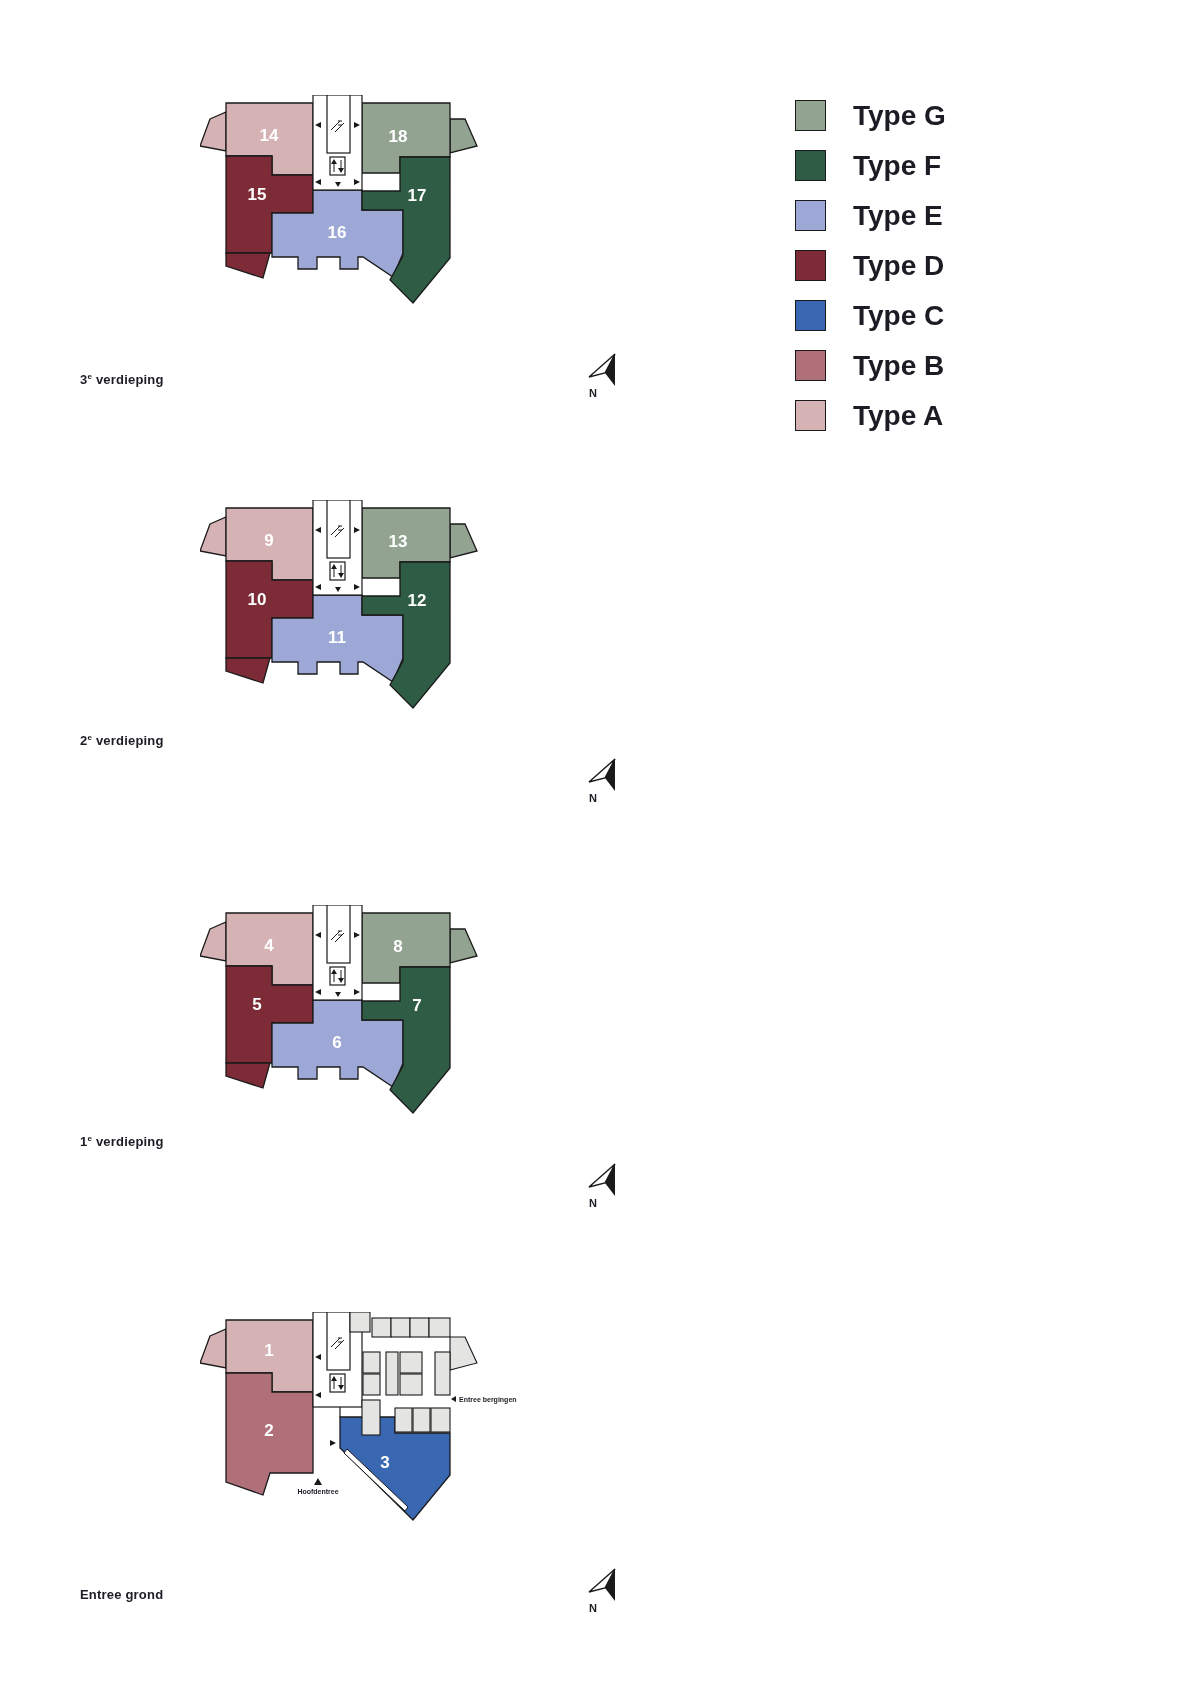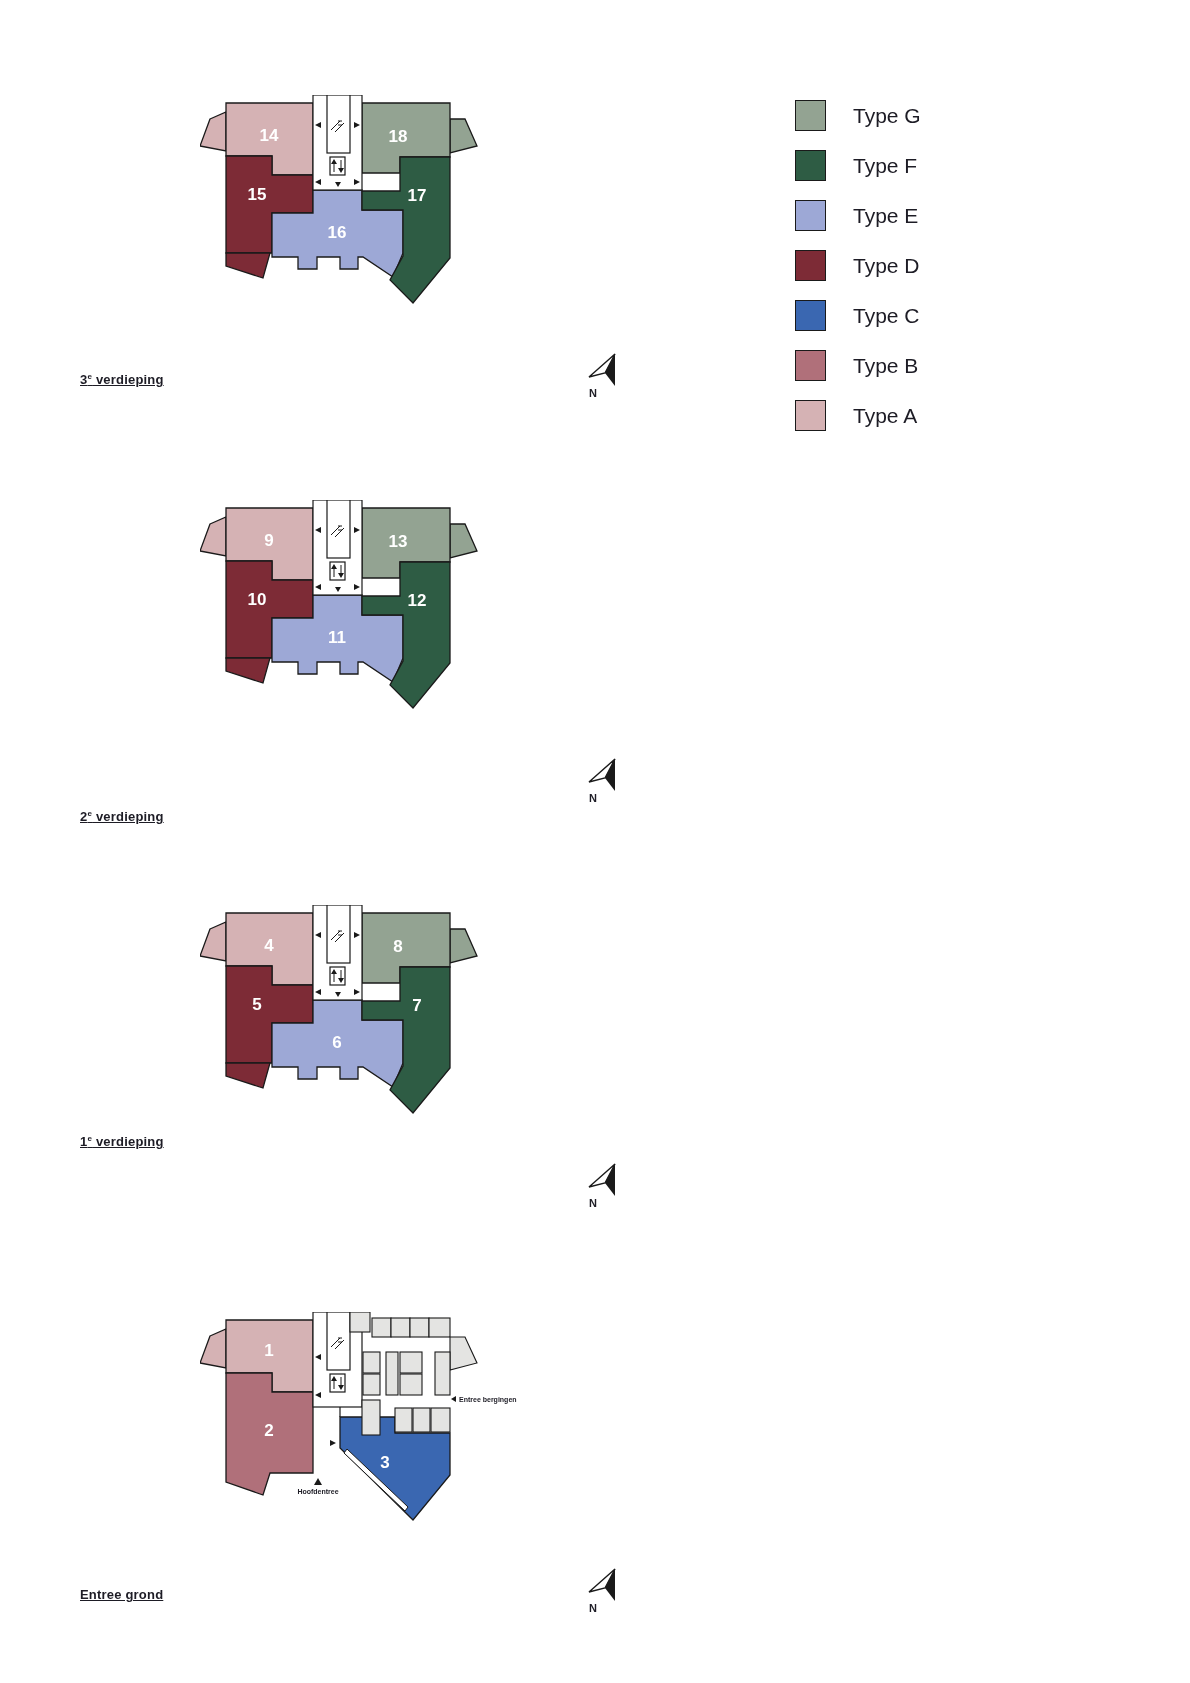--- a/index.html
+++ b/index.html
@@ -14,31 +14,31 @@
   .box{fill:var(--storage);stroke:var(--outline);stroke-width:1.1;}
   .ic{stroke:var(--outline);fill:none;stroke-width:1;}
   .ln{stroke:var(--outline);stroke-width:1.2;}
   .tri{fill:var(--outline);}
   .sliver{fill:#ffffff;stroke:var(--outline);stroke-width:1;}
   .unum{fill:#ffffff;font-size:17px;font-weight:700;text-anchor:middle;
         font-family:"Liberation Sans",sans-serif;}
   .smalltext{fill:var(--text);font-size:7px;font-weight:700;
         font-family:"Liberation Sans",sans-serif;}
   .floor-label{position:absolute;left:80px;font-size:13px;font-weight:700;
-        color:var(--text);letter-spacing:.2px;text-decoration:underline;}
+        color:var(--text);letter-spacing:.2px;}
   .floor-label sup{font-size:8px;}
   .north{position:absolute;left:588px;}
   .north text{font-family:"Liberation Sans",sans-serif;font-size:11px;font-weight:700;fill:var(--text);}
   .legend{position:absolute;left:795px;top:100px;}
   .legend-row{display:flex;align-items:center;height:31px;margin-bottom:19px;}
   .swatch{width:29px;height:29px;border:1.5px solid #1a1a1a;margin-right:27px;flex:none;}
   .sw-a{background:var(--type-a);} .sw-b{background:var(--type-b);} .sw-c{background:var(--type-c);}
   .sw-d{background:var(--type-d);} .sw-e{background:var(--type-e);} .sw-f{background:var(--type-f);}
   .sw-g{background:var(--type-g);}
-  .legend-label{font-size:21px;font-weight:400;color:var(--text);white-space:nowrap;}
+  .legend-label{font-size:28px;font-weight:700;color:var(--text);white-space:nowrap;}
 </style>
 </head>
 <body>
 
 <div class="canvas">
 
   <svg width="0" height="0" style="position:absolute">
     <defs>
       <g id="std-floor">
         <polygon class="po fill-a" points="10,24 26,17 26,56 0,51"></polygon>
@@ -84,21 +84,21 @@
   </svg>
 
   <svg class="plan" style="left:200px;top:500px" width="280" height="215" viewBox="0 0 280 215">
     <use href="#std-floor"></use>
     <text class="unum" x="69" y="46">9</text>
     <text class="unum" x="57" y="105">10</text>
     <text class="unum" x="137" y="143">11</text>
     <text class="unum" x="217" y="106">12</text>
     <text class="unum" x="198" y="47">13</text>
   </svg>
-  <div class="floor-label" style="top:809px"><span>2</span><sup>e</sup><span> verdieping</span></div>
+  <div class="floor-label" style="top:733px"><span>2</span><sup>e</sup><span> verdieping</span></div>
   <svg class="north" style="top:757px" width="46" height="48" viewBox="0 0 46 48">
     <use href="#north-needle"></use>
     <text x="1" y="45">N</text>
   </svg>
 
   <svg class="plan" style="left:200px;top:905px" width="280" height="215" viewBox="0 0 280 215">
     <use href="#std-floor"></use>
     <text class="unum" x="69" y="46">4</text>
     <text class="unum" x="57" y="105">5</text>
     <text class="unum" x="137" y="143">6</text>

